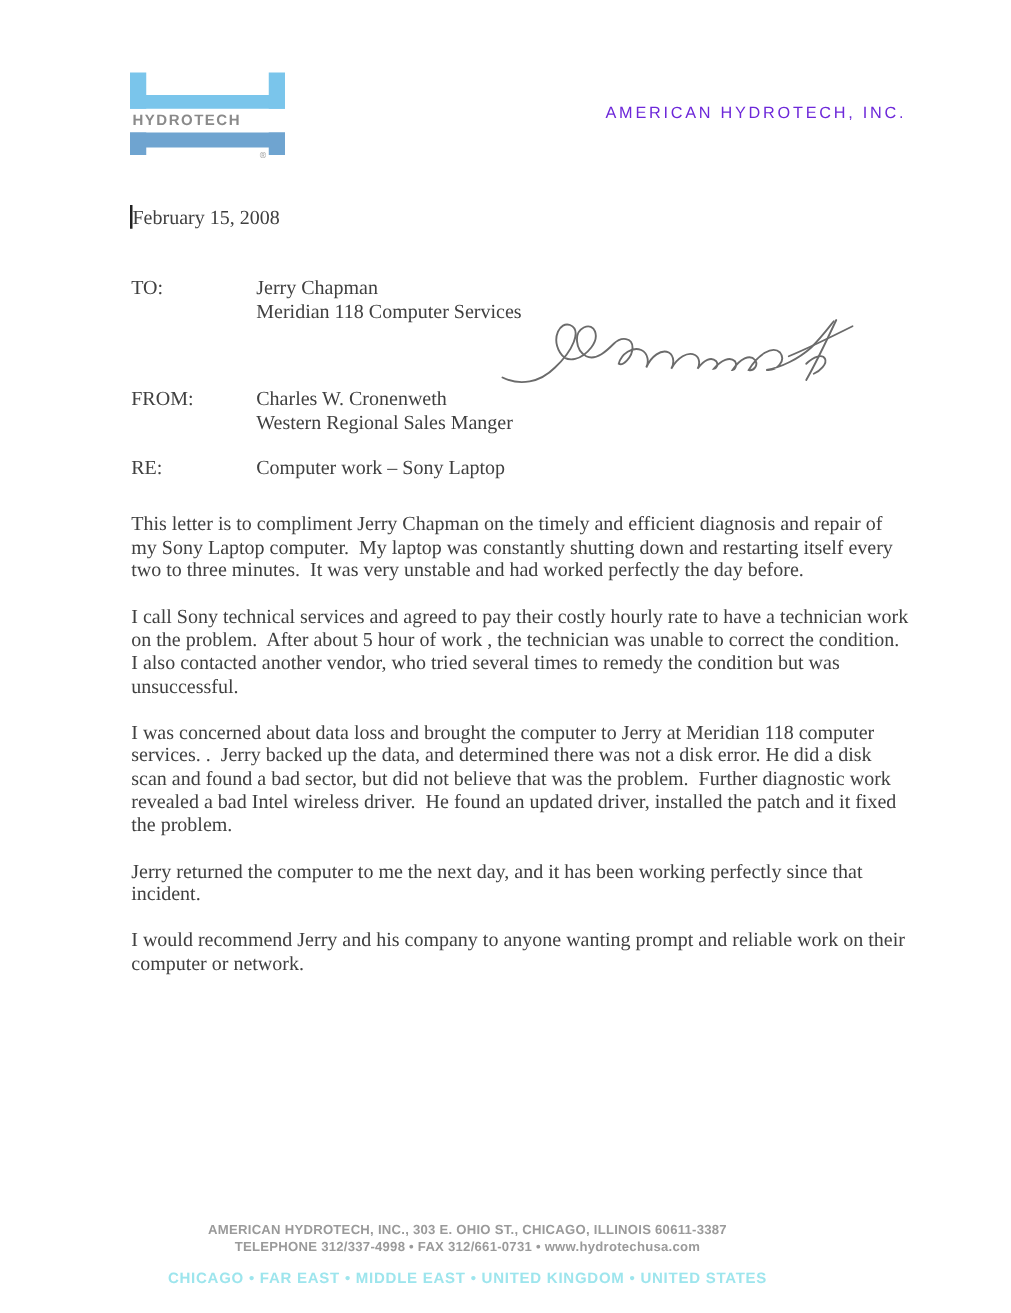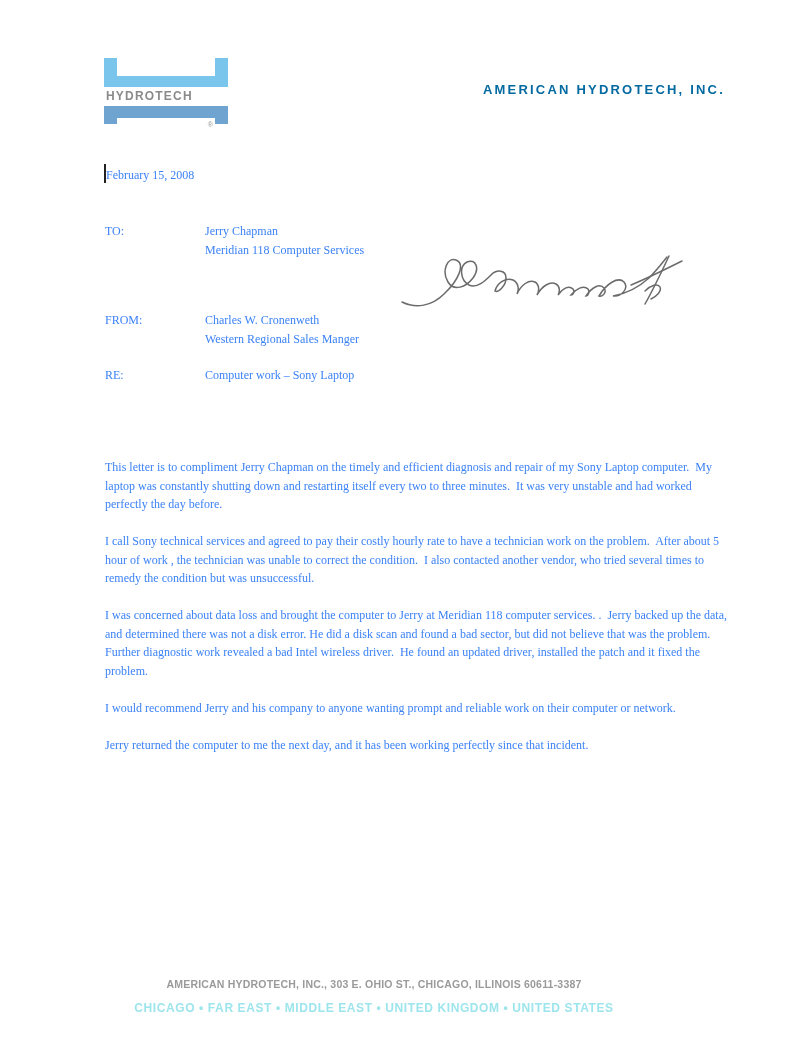--- a/index.html
+++ b/index.html
@@ -46,42 +46,42 @@
   .reg-mark {
     position: absolute; right: 15px; bottom: -4px;
     font-family: "Liberation Sans", sans-serif;
     font-size: 7px; color: #999999;
   }
 
   
   .company-name {
     position: absolute; top: 82px; right: 84px;
     font-family: "Liberation Sans", sans-serif;
-    font-weight: bold; font-size: 13px; letter-spacing: 2.2px;
-    color: #0369a1; white-space: nowrap;
+    font-weight: normal; font-size: 13px; letter-spacing: 2.2px;
+    color: #6d28d9; white-space: nowrap;
   }
 
   
-  .letter-text { color: #3b82f6; font-size: 12px; line-height: 18.5px; }
+  .letter-text { color: #404040; font-size: 16px; line-height: 18.5px; }
 
   .text-cursor {
     position: absolute; left: 104px; top: 164px;
     width: 1.5px; height: 19px; background: #222222;
   }
   .date-line { position: absolute; left: 106px; top: 166px; }
 
   .meta-row { position: absolute; left: 105px; display: flex; }
   .meta-row .meta-label { width: 100px; flex: 0 0 100px; }
   .to-row   { top: 222px; }
   .from-row { top: 311px; }
   .re-row   { top: 366px; }
 
   .signature { position: absolute; left: 398px; top: 252px; }
 
-  .body-text { position: absolute; left: 105px; top: 411px; width: 622px; margin-top: 47px; }
+  .body-text { position: absolute; left: 105px; top: 411px; width: 622px; }
   .body-text p { margin: 0 0 18.5px 0; white-space: pre-wrap; }
 
   
   .footer {
     position: absolute; left: 0; top: 977px; width: 748px;
     text-align: center;
     font-family: "Liberation Sans", sans-serif; font-weight: bold;
   }
   .footer-line { font-size: 10.5px; line-height: 14px; color: #9A9A9A; letter-spacing: 0.2px; }
   .footer-regions {
@@ -164,22 +164,23 @@
     <div class="meta-values">
       <div>Charles W. Cronenweth</div>
       <div>Western Regional Sales Manger</div>
     </div>
   </div>
 
   <div class="letter-text body-text">
     <p>This letter is to compliment Jerry Chapman on the timely and efficient diagnosis and repair of my Sony Laptop computer.  My laptop was constantly shutting down and restarting itself every two to three minutes.  It was very unstable and had worked perfectly the day before.</p>
     <p>I call Sony technical services and agreed to pay their costly hourly rate to have a technician work on the problem.  After about 5 hour of work , the technician was unable to correct the condition.  I also contacted another vendor, who tried several times to remedy the condition but was unsuccessful.</p>
     <p>I was concerned about data loss and brought the computer to Jerry at Meridian 118 computer services. .  Jerry backed up the data, and determined there was not a disk error. He did a disk scan and found a bad sector, but did not believe that was the problem.  Further diagnostic work revealed a bad Intel wireless driver.  He found an updated driver, installed the patch and it fixed the problem.</p>
+    <p>Jerry returned the computer to me the next day, and it has been working perfectly since that incident.</p>
     <p>I would recommend Jerry and his company to anyone wanting prompt and reliable work on their computer or network.</p>
-    <p>Jerry returned the computer to me the next day, and it has been working perfectly since that incident.</p>
   </div>
 
   <div class="footer">
     <div class="footer-line">AMERICAN HYDROTECH, INC., 303 E. OHIO ST., CHICAGO, ILLINOIS 60611-3387</div>
+    <div class="footer-line">TELEPHONE 312/337-4998 • FAX 312/661-0731 • www.hydrotechusa.com</div>
     <div class="footer-regions">CHICAGO • FAR EAST • MIDDLE EAST • UNITED KINGDOM • UNITED STATES</div>
   </div>
 
 </div>
 
 </body></html>

